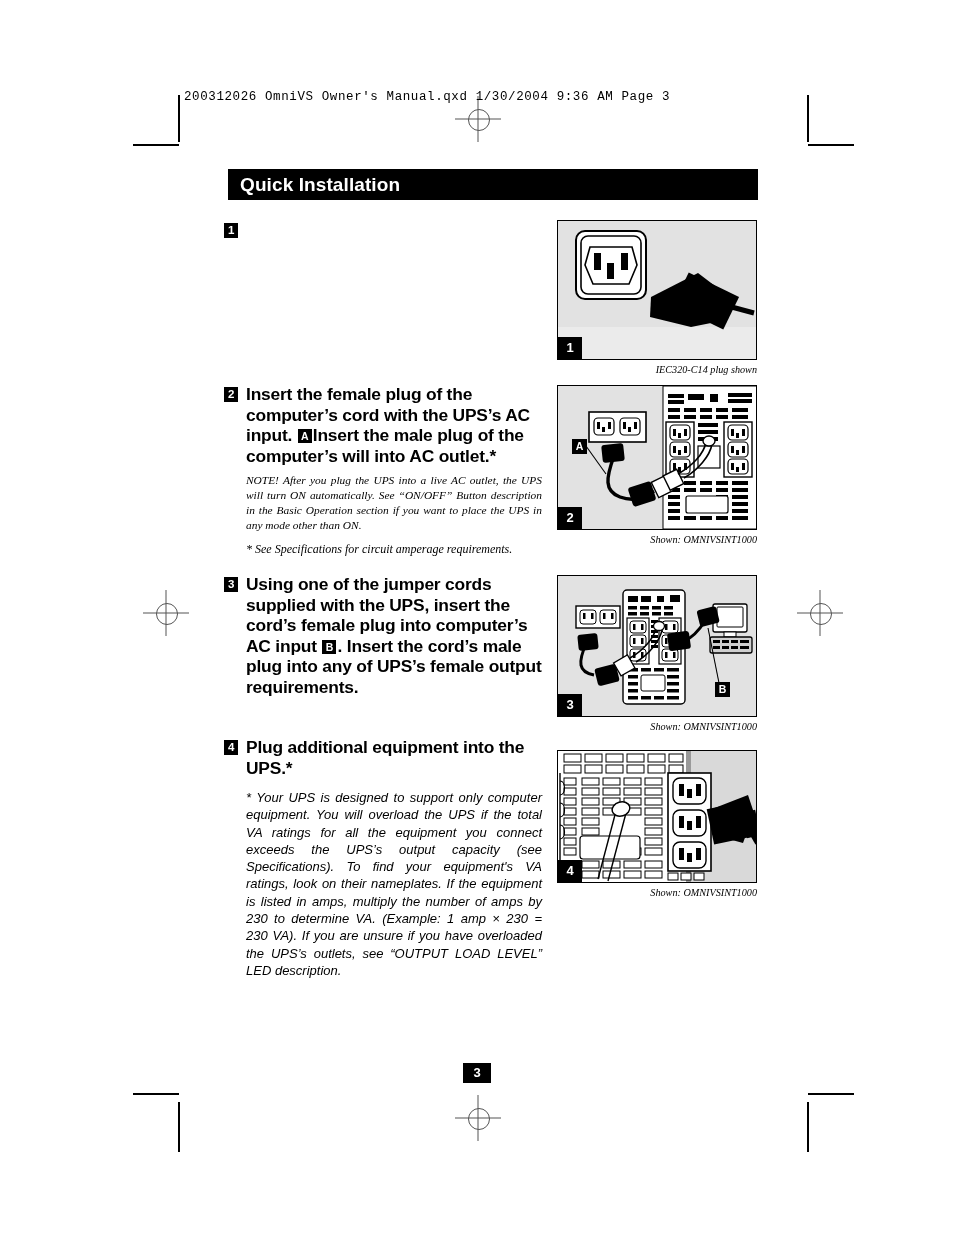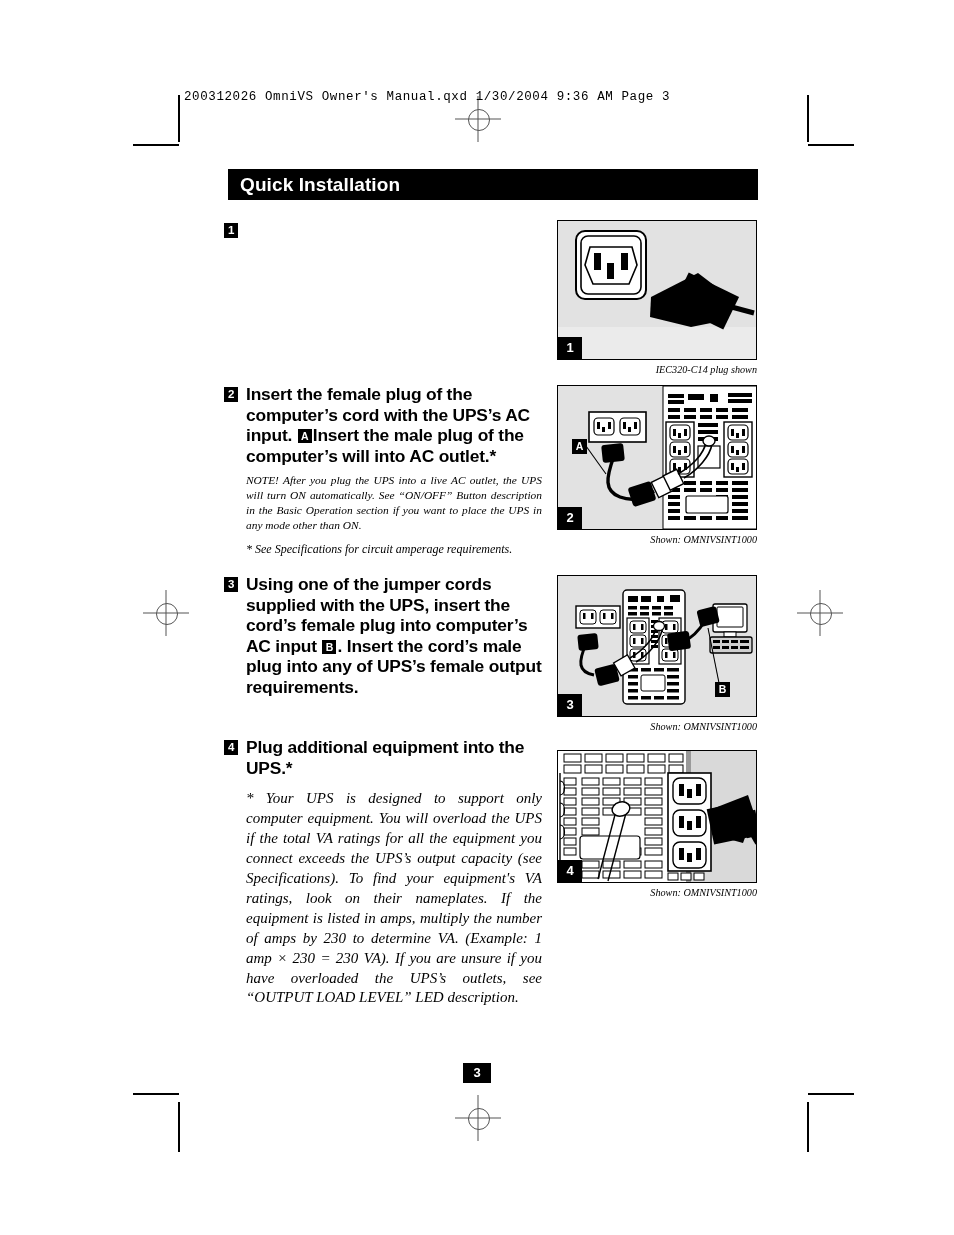--- a/index.html
+++ b/index.html
@@ -112,23 +112,23 @@
     margin-top: 10px;
     padding-left: 22px;
     font-family: "Liberation Serif", serif;
     font-size: 13.4px;
     line-height: 1.33;
     text-align: justify;
   }
   .fineprint {
     margin-top: 11px;
     padding-left: 22px;
-    font-family: Liberation Serif, serif;
+    font-family: Liberation Sans, sans-serif;
     font-style: italic;
-    font-size: 15px;
+    font-size: 13px;
     line-height: 1.33;
     text-align: justify;
   }
 
   
   .figure { position: absolute; left: 557px; width: 200px; }
   .panel {
     position: relative;
     border: 1.5px solid #000;
     background: #e2e2e2;

